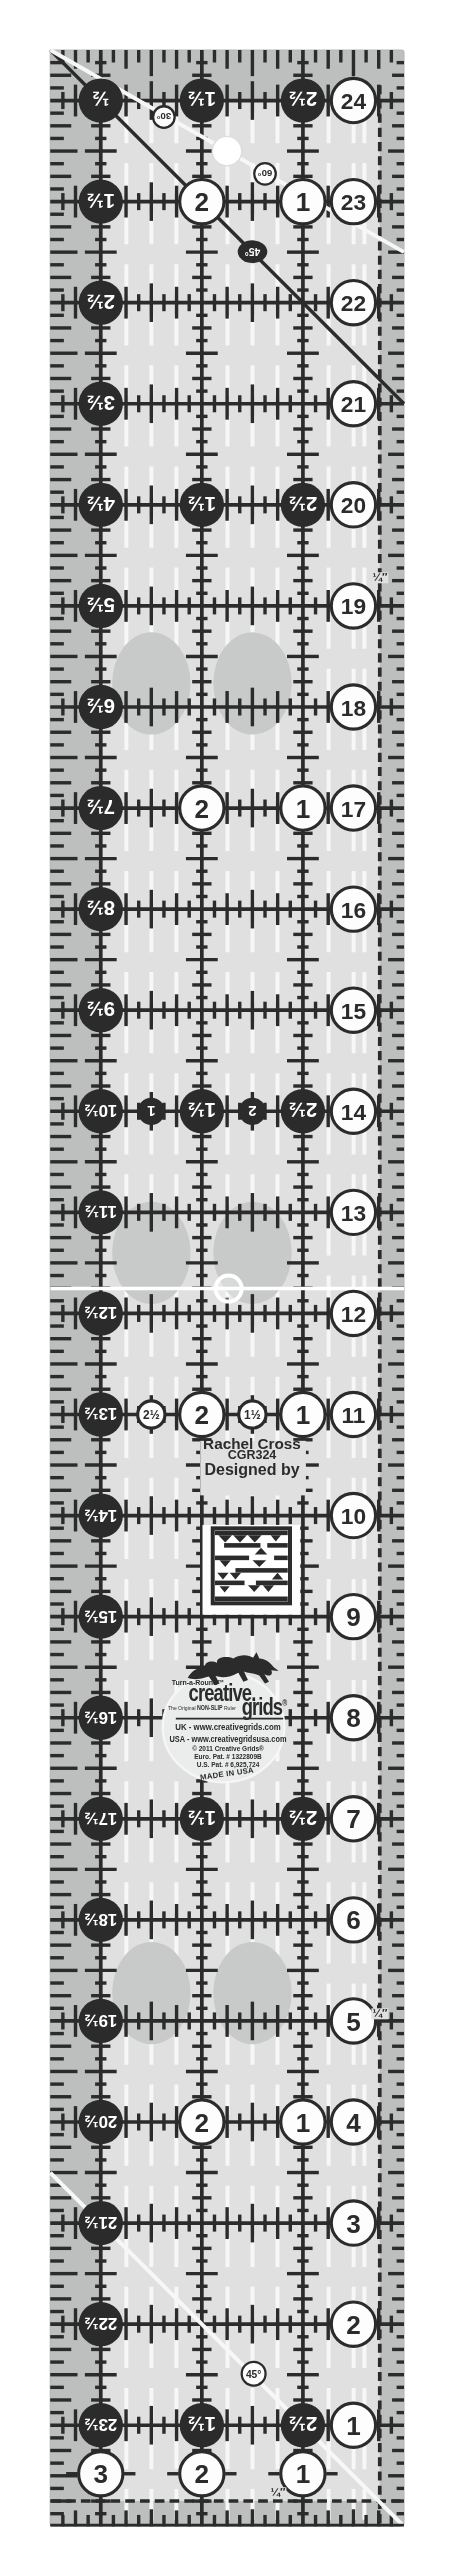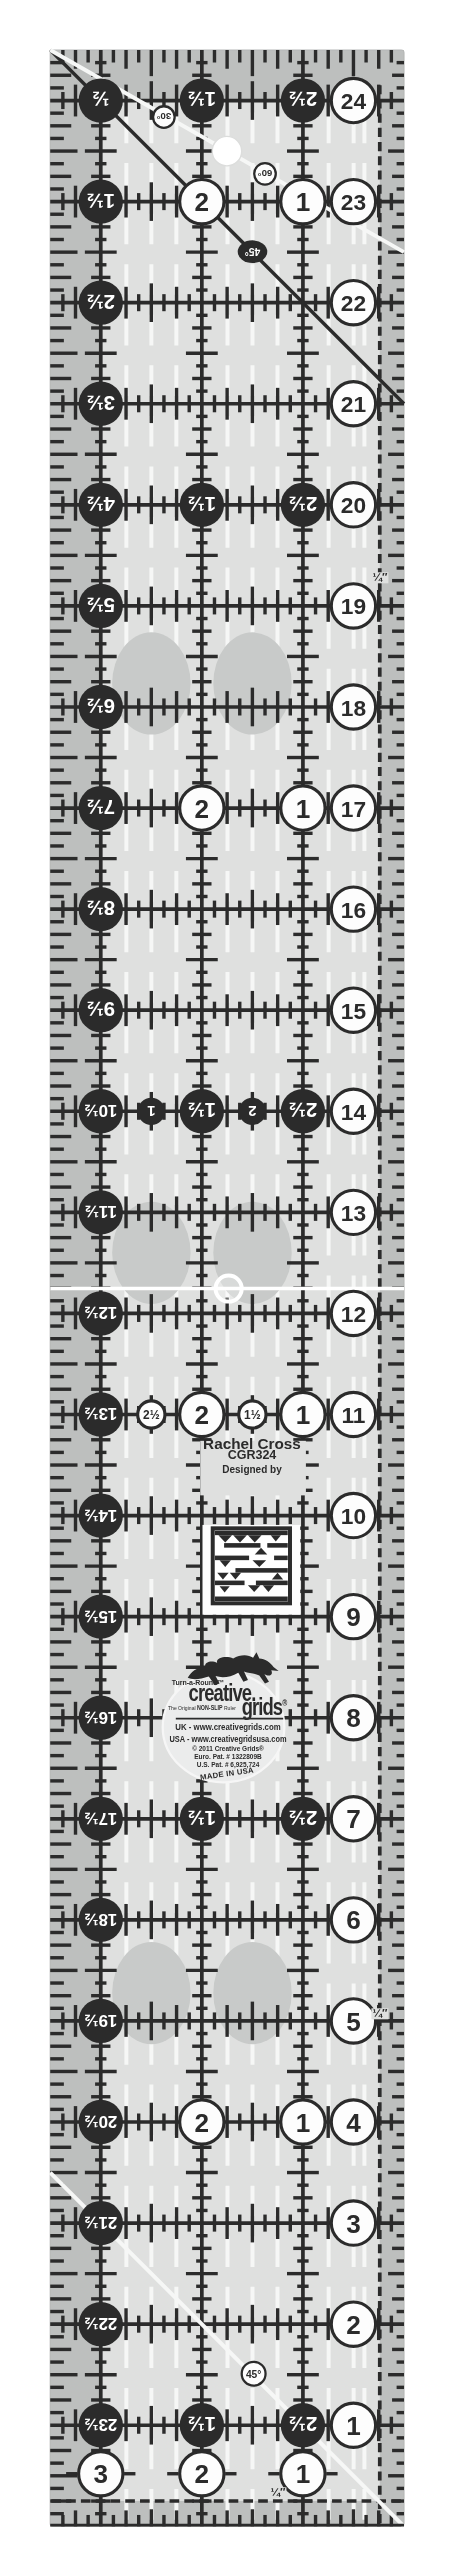--- a/index.html
+++ b/index.html
@@ -1773,21 +1773,21 @@
       <g>
         <circle cx="399" cy="266" r="26" fill="#ffffff" stroke="#dcdddc" stroke-width="2.5"></circle>
         <circle cx="402" cy="2268" r="23" fill="rgba(255,255,255,0.3)" stroke="#ffffff" stroke-width="7"></circle>
       </g>
       <g>
         <line x1="88" y1="4444.55" x2="710.65" y2="4444.55" stroke="#2b2b2b" stroke-width="5"></line>
       </g>
     </svg>
 
   <div class="ov" style="left:252px;top:1455px;font-size:12.5px;font-weight:700;">CGR324</div>
-  <div class="ov" style="left:252px;top:1470px;font-size:10px;font-weight:600;">Designed by</div>
+  <div class="ov" style="left:252px;top:1470px;font-size:16px;font-weight:600;">Designed by</div>
   <div class="ov" style="left:252px;top:1444px;font-size:15.3px;font-weight:600;">Rachel Cross</div>
 
   <div class="ov" style="left:198px;top:1682px;font-size:7px;font-weight:700;">Turn-a-Round™</div>
   <div class="ov" style="left:222px;top:1693px;font-size:23px;font-weight:700;letter-spacing:-1.1px;transform:translate(-50%,-50%) scale(0.8,1);">creative.</div>
   <div class="ov" style="left:264px;top:1707px;font-size:23px;font-weight:700;letter-spacing:-1.1px;transform:translate(-50%,-50%) scale(0.8,1);">
     <span>grids</span><span class="reg">®</span>
   </div>
   <div class="ov" style="left:202px;top:1708px;font-size:6.2px;transform:translate(-50%,-50%) scale(0.82,1);">
     <span>The Original</span>
     <span style="font-weight:700;font-size:6.5px;">NON-SLIP</span>

